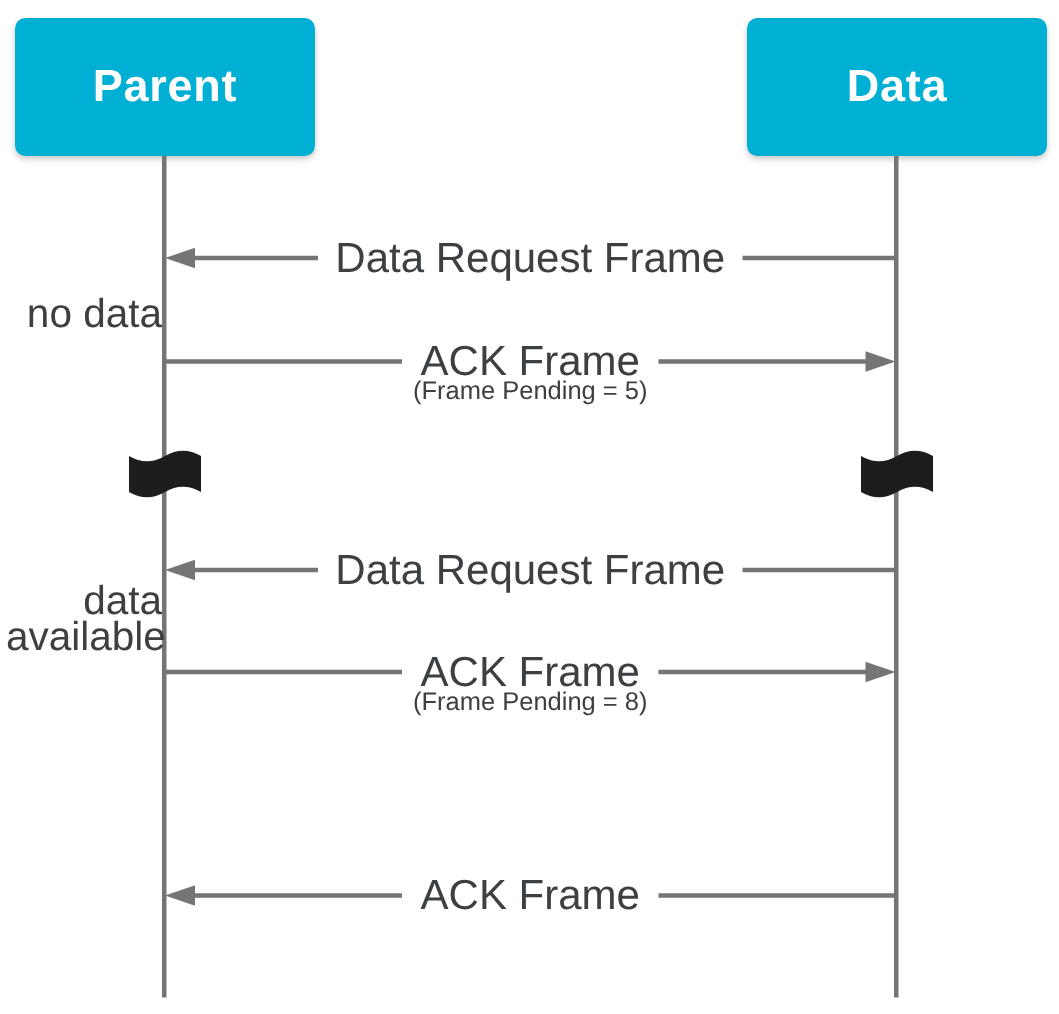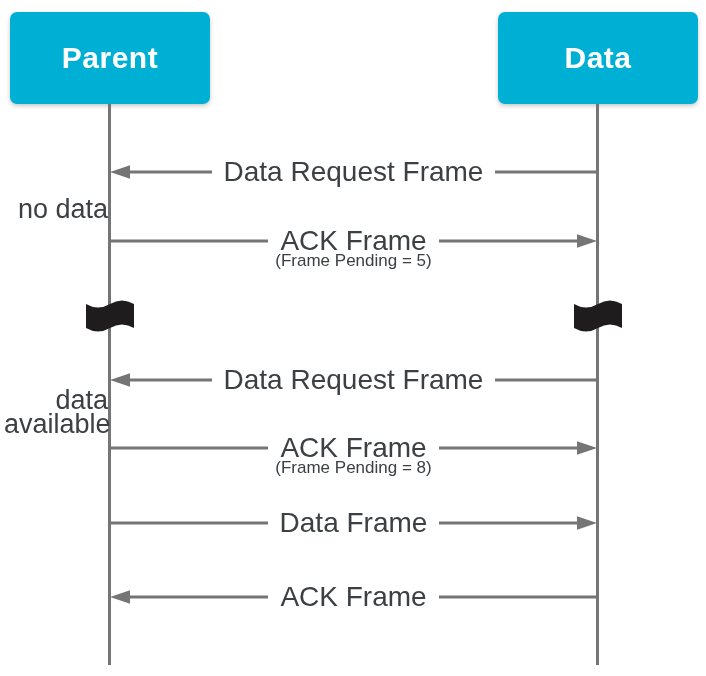--- a/index.html
+++ b/index.html
@@ -128,27 +128,20 @@
 
   <div class="message" style="top:431px;">
     <svg class="arrow-svg" viewBox="0 0 489 16">
       <line x1="0" y1="8" x2="472" y2="8" stroke="#757575" stroke-width="3"></line>
       <polygon points="488,8 468,1.2 468,14.8" fill="#757575"></polygon>
     </svg>
     <span class="msg-label">ACK Frame</span>
     <span class="msg-sublabel">(Frame Pending = 8)</span>
   </div>
 
-  <div class="message" style="top:506px;">
-    <svg class="arrow-svg" viewBox="0 0 489 16">
-      <line x1="0" y1="8" x2="472" y2="8" stroke="#757575" stroke-width="3"></line>
-      <polygon points="488,8 468,1.2 468,14.8" fill="#757575"></polygon>
-    </svg>
-    <span class="msg-label">Data Frame</span>
-  </div>
 
   <div class="message" style="top:580px;">
     <svg class="arrow-svg" viewBox="0 0 489 16">
       <line x1="17" y1="8" x2="489" y2="8" stroke="#757575" stroke-width="3"></line>
       <polygon points="1,8 21,1.2 21,14.8" fill="#757575"></polygon>
     </svg>
     <span class="msg-label">ACK Frame</span>
   </div>
 
   <div class="side-note no-data">

